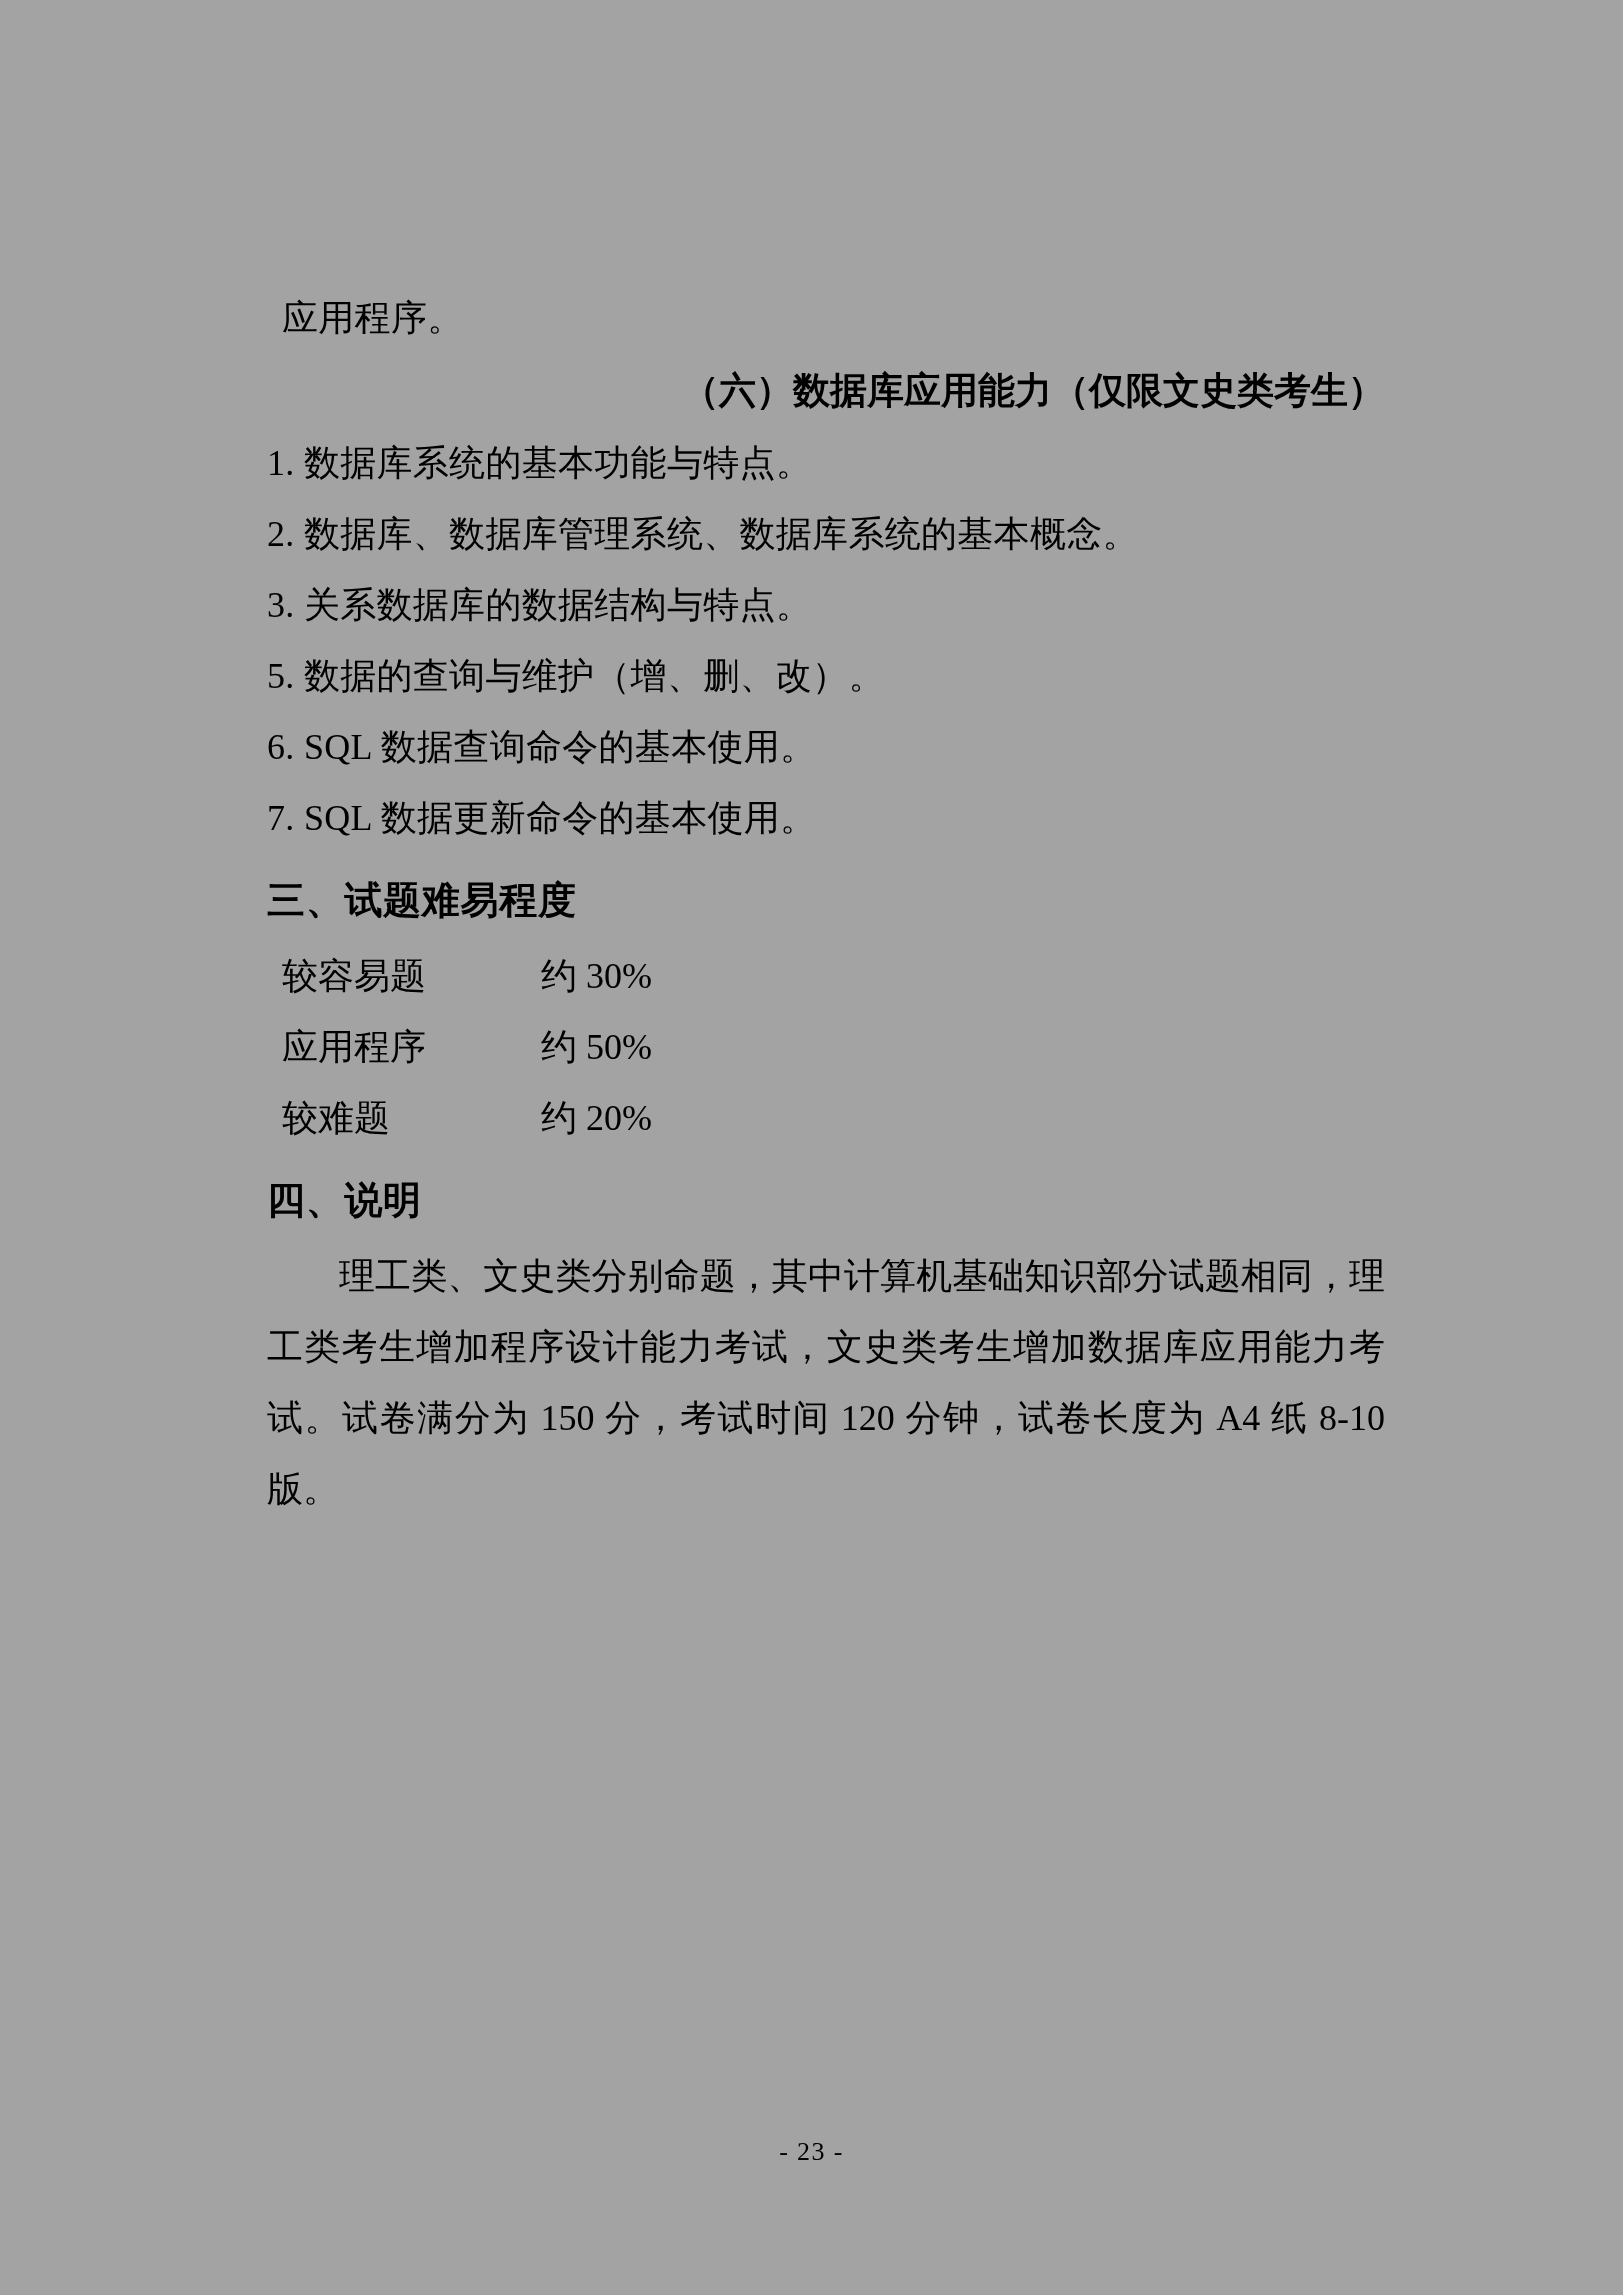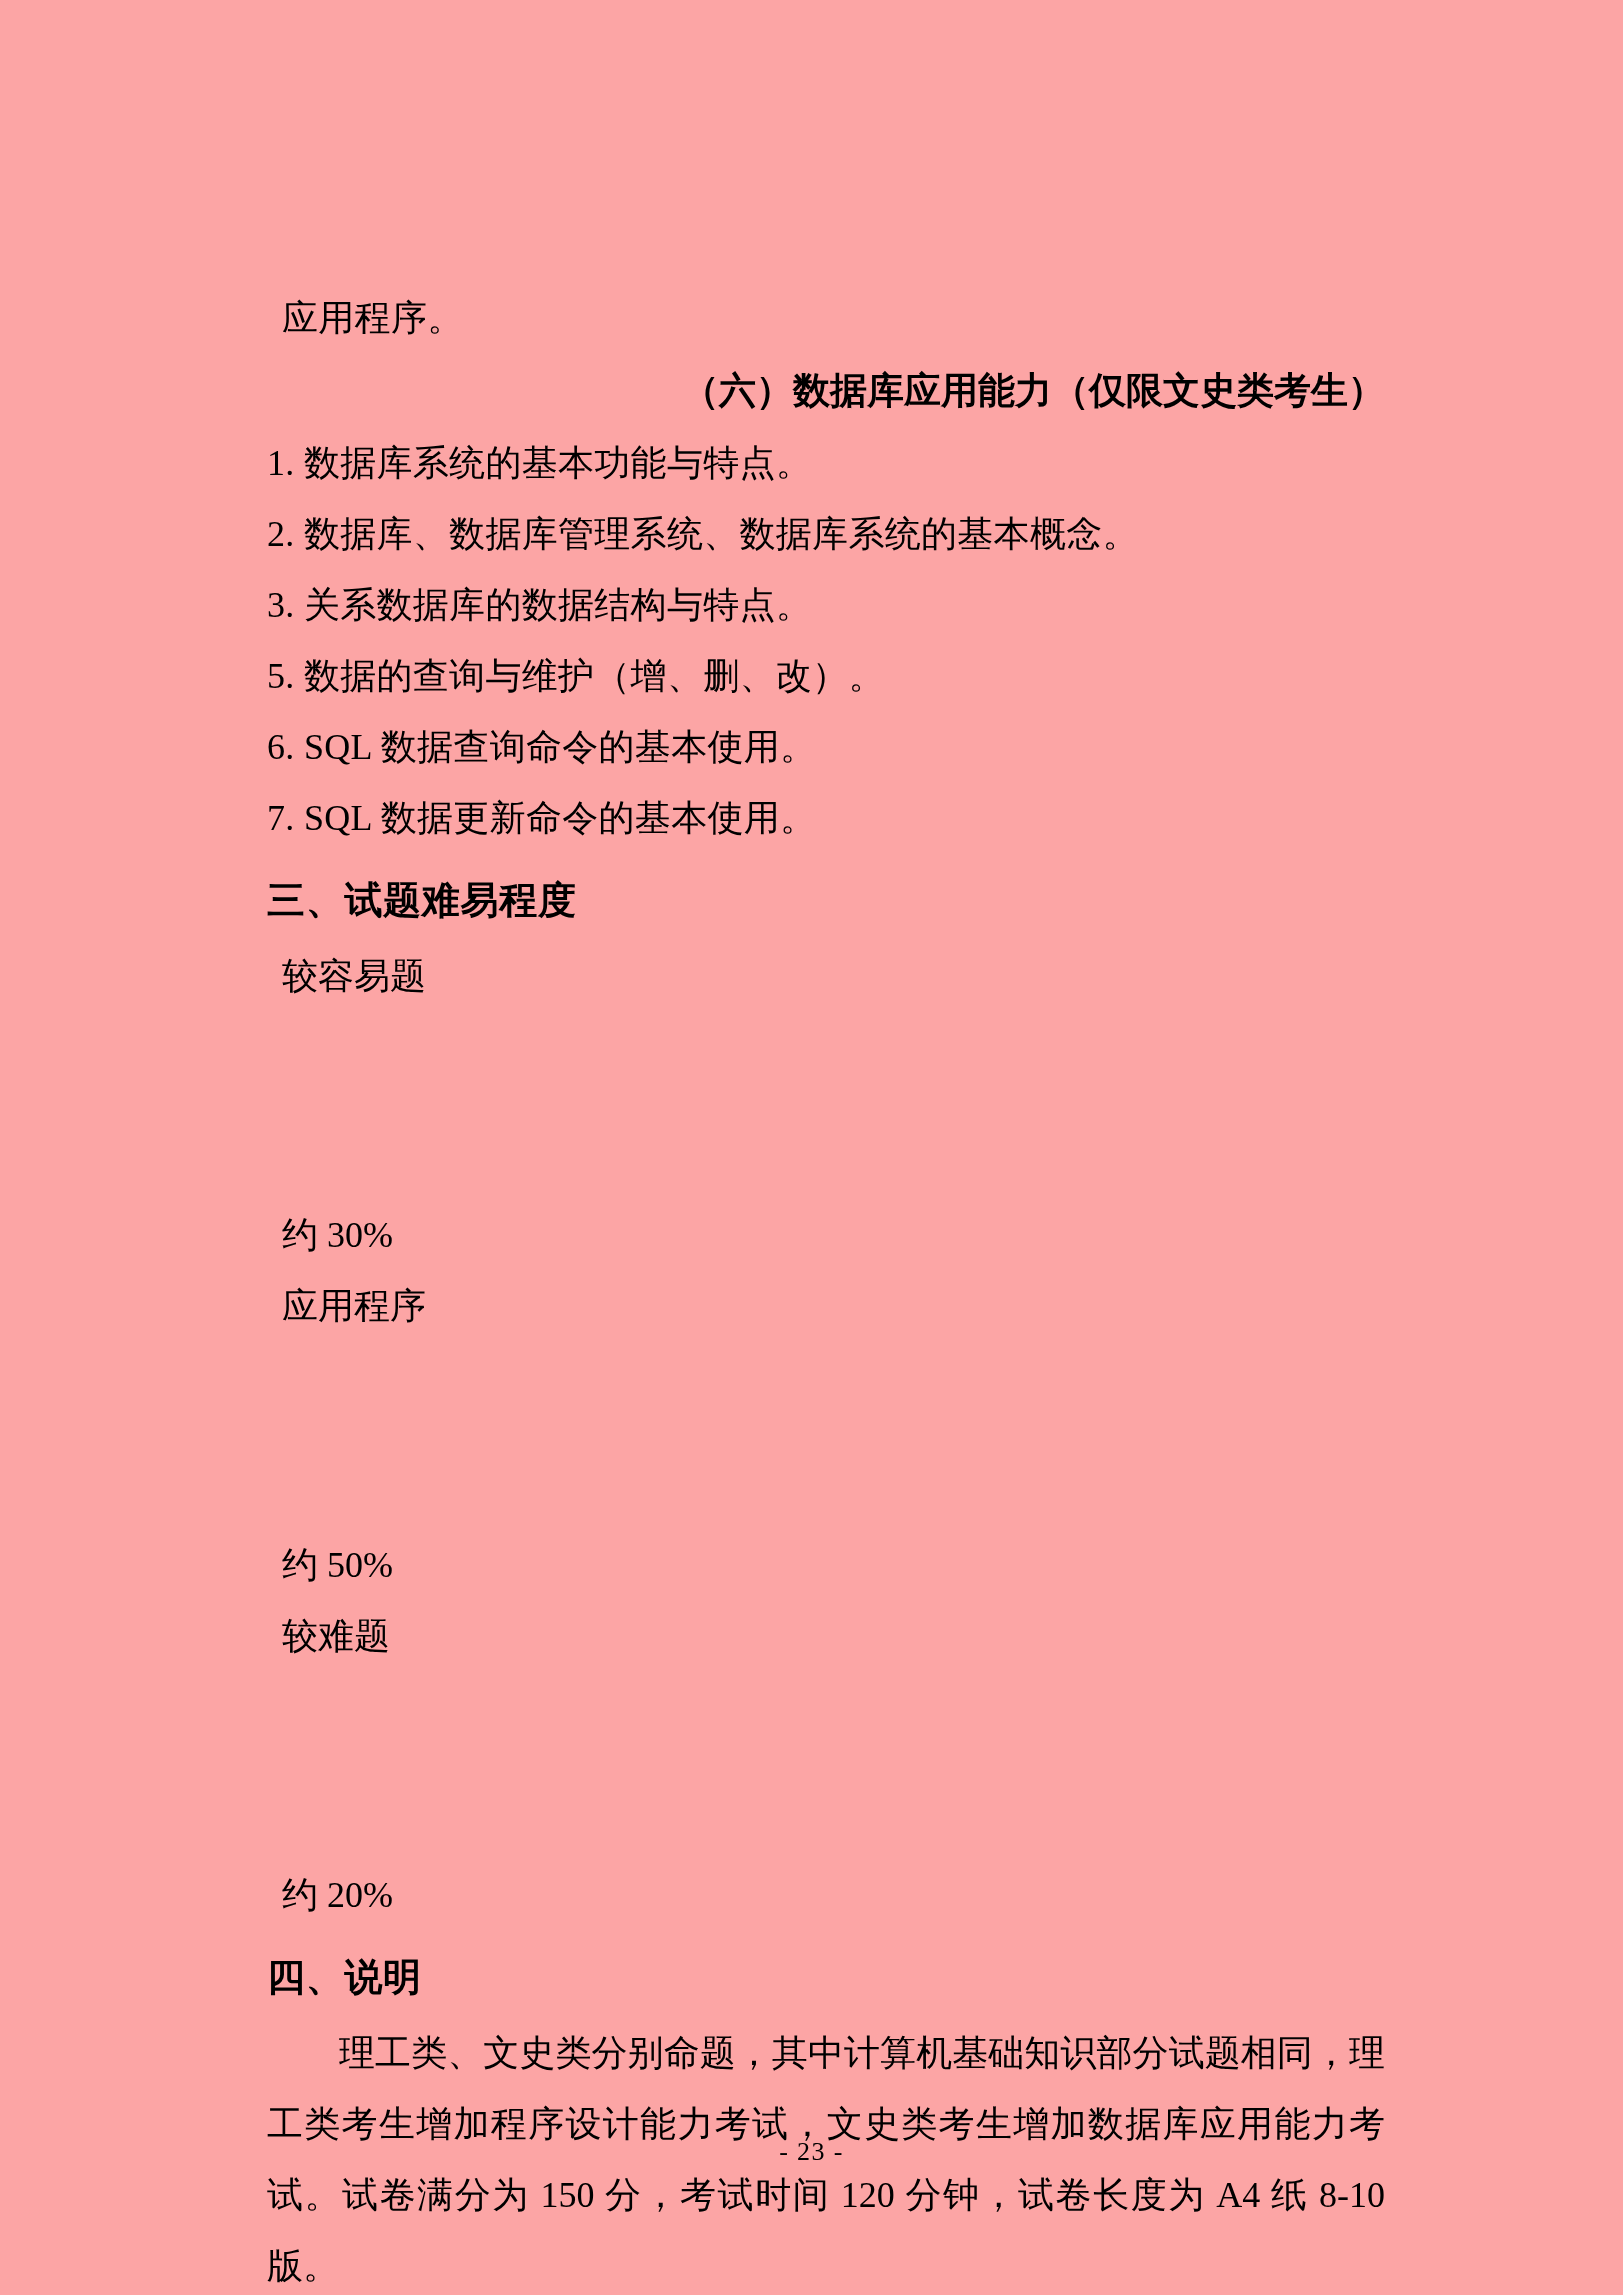--- a/index.html
+++ b/index.html
@@ -8,21 +8,21 @@
     background: #ffffff;
   }
   body {
     font-family: "Liberation Serif", "DejaVu Serif", serif;
     color: #000000;
   }
   .page {
     position: relative;
     width: 1623px;
     height: 2295px;
-    background: #fca5a5;
+    background: #a3a3a3;
     box-sizing: border-box;
     overflow: hidden;
   }
   .content {
     position: absolute;
     left: 267px;
     top: 283px;
     width: 1118px;
   }
   
@@ -52,21 +52,20 @@
     white-space: pre;
     font-family: "Liberation Serif", "DejaVu Serif", serif;
     text-align: right;
   }
   .diff-row {
     display: flex;
     font-size: 36px;
     line-height: 71px;
     padding-left: 15px;
     white-space: pre;
-    flex-direction: column;
   }
   .diff-label {
     width: 259px;
     flex: 0 0 259px;
   }
   .diff-value {
     flex: 0 0 auto;
   }
   .para {
     font-size: 36px;

